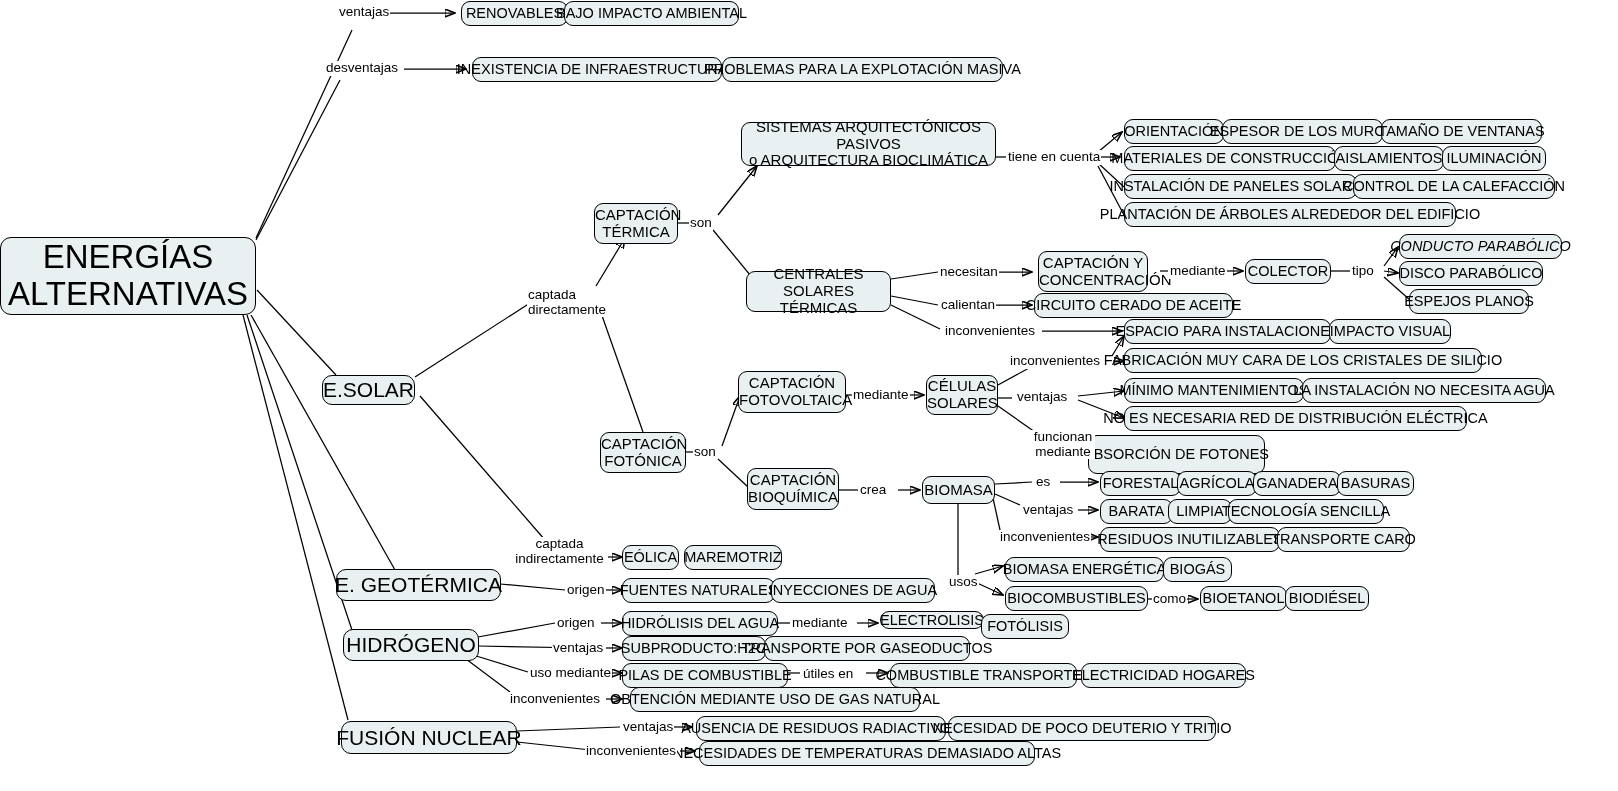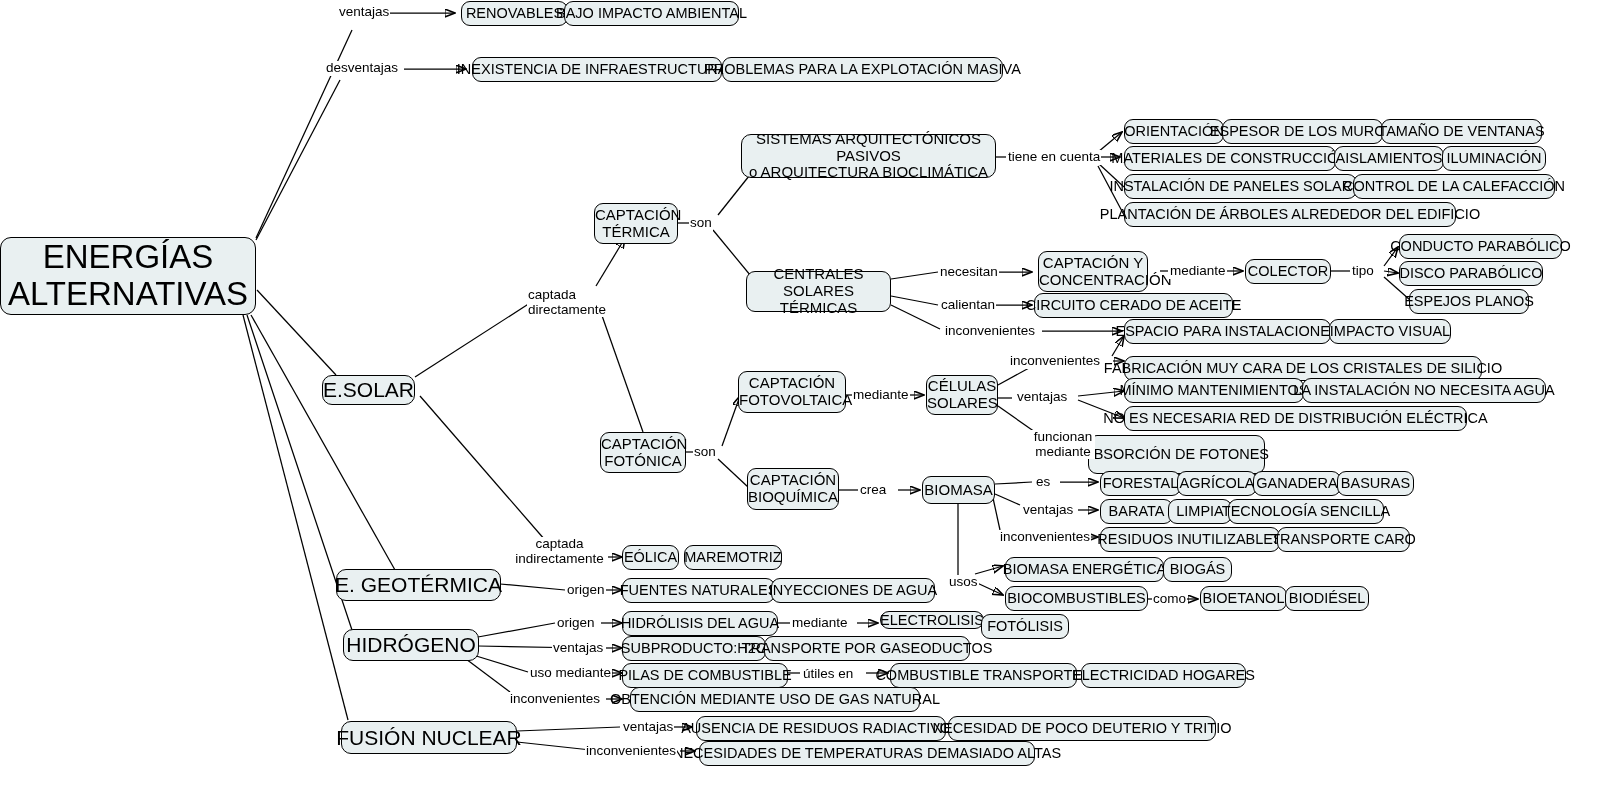--- a/index.html
+++ b/index.html
@@ -204,21 +204,21 @@
   </div>
 
   <div class="node n-mid multiline" style="left:594px;top:203px;width:84px;height:41px;">
     <span>
       <span>CAPTACIÓN</span>
       <span>TÉRMICA</span>
     </span>
   </div>
   <div class="linklabel" style="left:689px;top:216px;">son</div>
 
-  <div class="node n-mid multiline" style="left:741px;top:134px;width:255px;height:44px;border-radius:10px;">
+  <div class="node n-mid multiline" style="left:741px;top:122px;width:255px;height:44px;">
     <span>
       <span>SISTEMAS ARQUITECTÓNICOS PASIVOS</span>
       <span>o ARQUITECTURA BIOCLIMÁTICA</span>
     </span>
   </div>
   <div class="linklabel" style="left:1007px;top:150px;">tiene en cuenta</div>
 
   <div class="node n-leaf" style="left:1124px;top:119px;width:100px;height:25px;">ORIENTACIÓN</div>
   <div class="node n-leaf" style="left:1222px;top:119px;width:161px;height:25px;">ESPESOR DE LOS MUROS</div>
   <div class="node n-leaf" style="left:1381px;top:119px;width:161px;height:25px;">TAMAÑO DE VENTANAS</div>
@@ -244,21 +244,21 @@
 
   <div class="node n-mid multiline" style="left:1038px;top:251px;width:110px;height:41px;">
     <span>
       <span>CAPTACIÓN Y</span>
       <span>CONCENTRACIÓN</span>
     </span>
   </div>
   <div class="linklabel" style="left:1169px;top:264px;">mediante</div>
   <div class="node n-leaf" style="left:1245px;top:259px;width:86px;height:25px;">COLECTOR</div>
   <div class="linklabel" style="left:1351px;top:264px;">tipo</div>
-  <div class="node n-leaf" style="left:1399px;top:234px;width:163px;height:25px;">CONDUCTO PARABÓLICO</div>
+  <div class="node n-leaf" style="left:1399px;top:234px;width:163px;height:25px;font-style:italic;">CONDUCTO PARABÓLICO</div>
   <div class="node n-leaf" style="left:1399px;top:261px;width:144px;height:25px;">DISCO PARABÓLICO</div>
   <div class="node n-leaf" style="left:1409px;top:289px;width:120px;height:25px;">ESPEJOS PLANOS</div>
 
   <div class="node n-leaf" style="left:1034px;top:293px;width:199px;height:25px;">CIRCUITO CERADO DE ACEITE</div>
 
   <div class="node n-leaf" style="left:1124px;top:319px;width:207px;height:25px;">ESPACIO PARA INSTALACIONES</div>
   <div class="node n-leaf" style="left:1329px;top:319px;width:122px;height:25px;">IMPACTO VISUAL</div>
 
   <div class="node n-mid multiline" style="left:600px;top:432px;width:86px;height:41px;">
     <span>
@@ -283,21 +283,21 @@
     </span>
   </div>
 
   <div class="linklabel" style="left:1009px;top:354px;">inconvenientes</div>
   <div class="linklabel" style="left:1016px;top:390px;">ventajas</div>
   <div class="linklabel two" style="left:1031px;top:430px;width:62px;text-align:center;">
     <span>funcionan</span><br>
     <span>mediante</span>
   </div>
 
-  <div class="node n-leaf" style="left:1124px;top:348px;width:358px;height:25px;margin-top:8px;">FABRICACIÓN MUY CARA DE LOS CRISTALES DE SILICIO</div>
+  <div class="node n-leaf" style="left:1124px;top:348px;width:358px;height:25px;">FABRICACIÓN MUY CARA DE LOS CRISTALES DE SILICIO</div>
   <div class="node n-leaf" style="left:1124px;top:378px;width:180px;height:25px;">MÍNIMO MANTENIMIENTOS</div>
   <div class="node n-leaf" style="left:1302px;top:378px;width:244px;height:25px;">LA INSTALACIÓN NO NECESITA AGUA</div>
   <div class="node n-leaf" style="left:1124px;top:406px;width:343px;height:25px;">NO ES NECESARIA RED DE DISTRIBUCIÓN ELÉCTRICA</div>
   <div class="node n-leaf" style="left:1088px;top:435px;width:177px;height:39px;text-align:center;">ABSORCIÓN DE FOTONES</div>
 
   <div class="node n-mid multiline" style="left:747px;top:468px;width:92px;height:42px;">
     <span>
       <span>CAPTACIÓN</span>
       <span>BIOQUÍMICA</span>
     </span>

